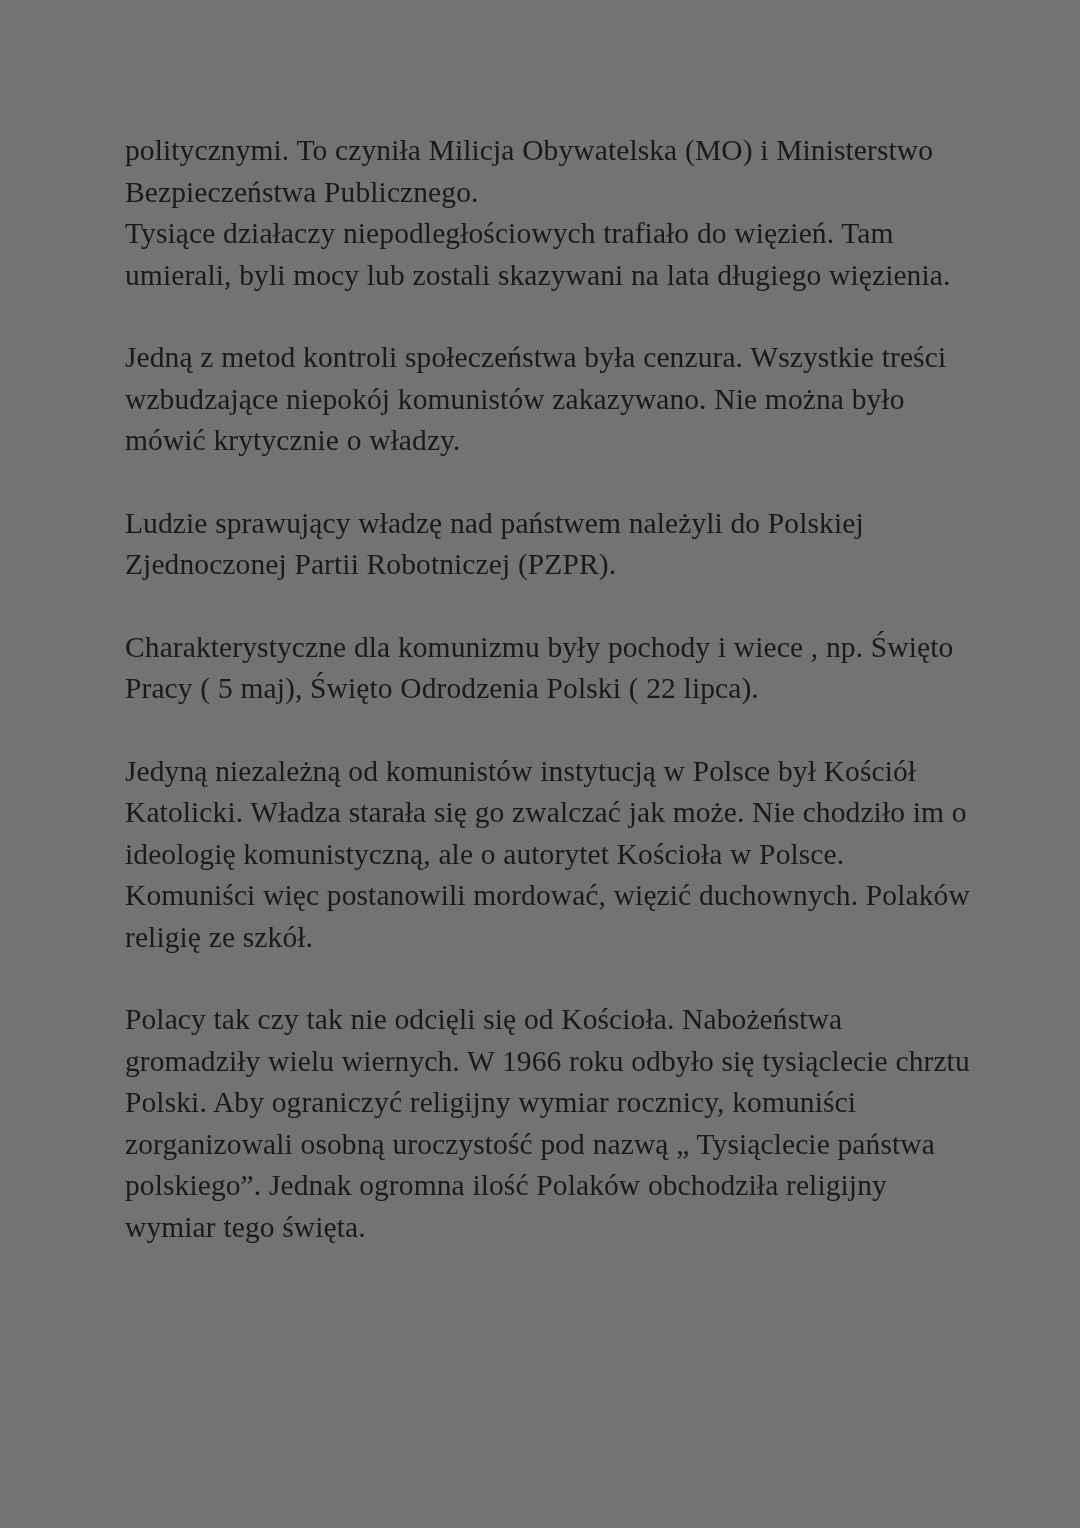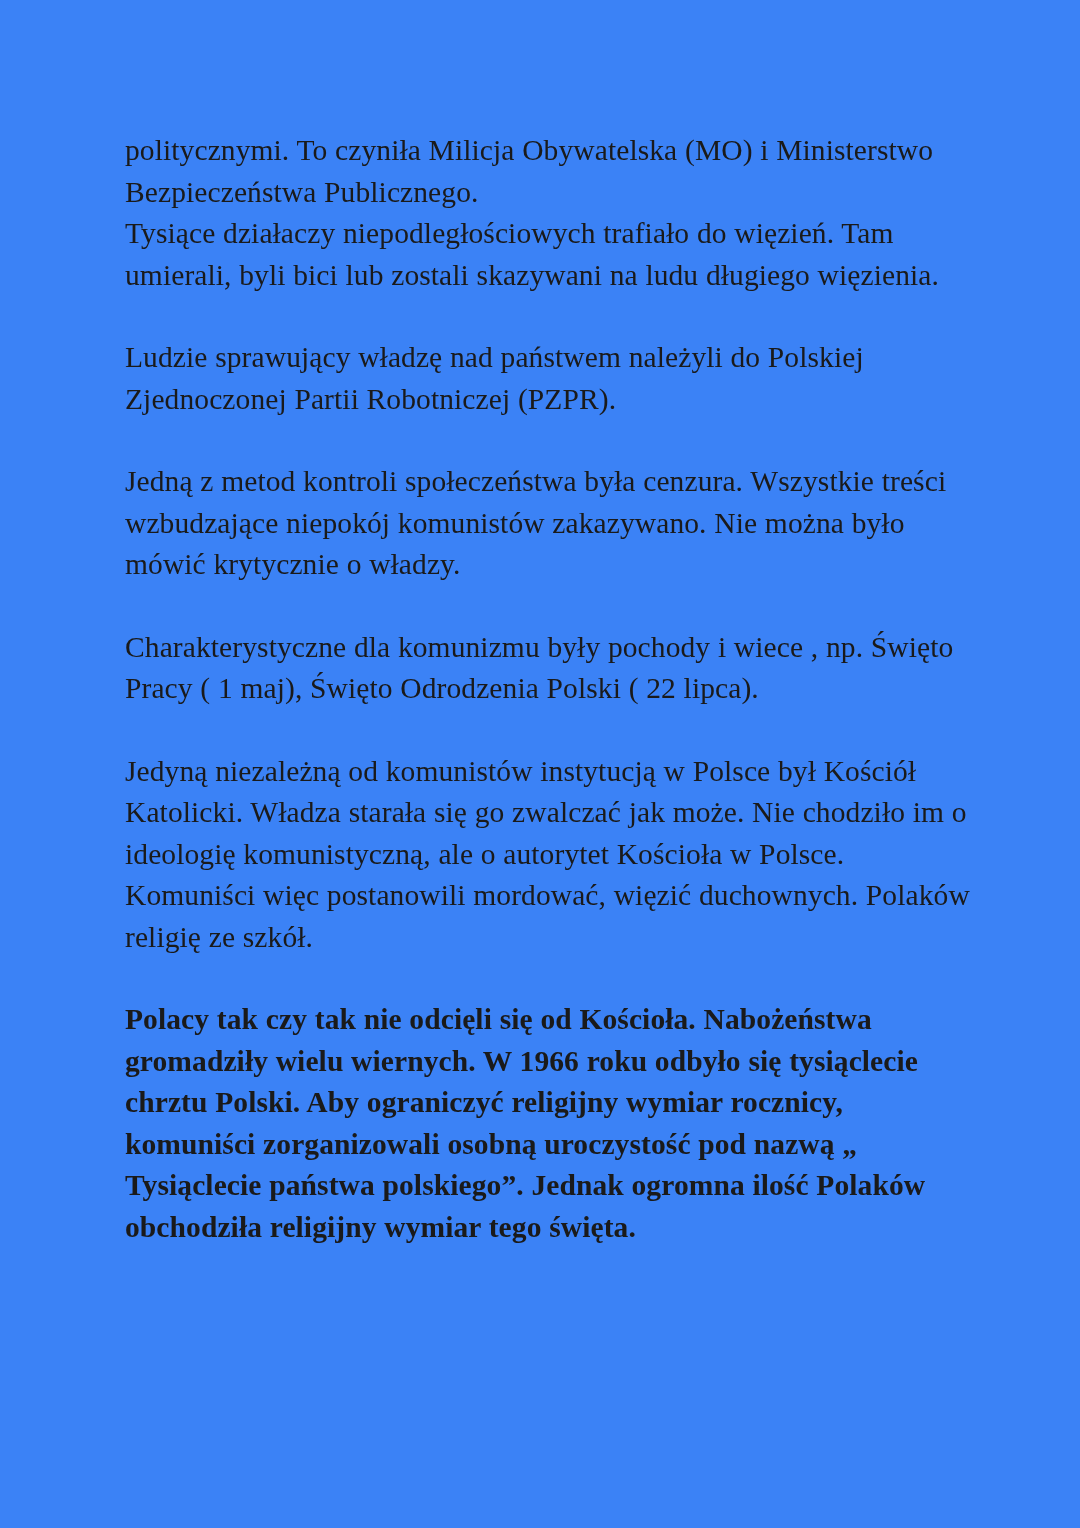--- a/index.html
+++ b/index.html
@@ -13,21 +13,21 @@
     background: #ffffff;
     font-family: "Liberation Serif", "DejaVu Serif", serif;
     color: #1a1a1a;
     overflow: hidden;
   }
 
   .page {
     position: relative;
     width: 1080px;
     height: 1528px;
-    background: #3b82f6;
+    background: #737373;
     box-sizing: border-box;
   }
 
   .doc-body {
     position: absolute;
     left: 125px;
     top: 130px;
     width: 856px;
   }
 
@@ -36,45 +36,44 @@
     line-height: 41.5px;
     text-align: left;
     margin: 0 0 41px 0;
     letter-spacing: 0.1px;
     word-spacing: 0.2px;
     -webkit-font-smoothing: antialiased;
   }
 
   .para:last-child {
     margin-bottom: 16px;
-    font-weight: bold;
   }
 
   
   .para .brk {
     display: block;
   }
 </style>
 </head>
 <body>
 
 <div class="page">
 
   <div class="doc-body">
 
     <p class="para">
       <span class="brk">politycznymi. To czyniła Milicja Obywatelska (MO) i Ministerstwo Bezpieczeństwa Publicznego.</span>
-      <span class="brk">Tysiące działaczy niepodległościowych trafiało do więzień. Tam umierali, byli bici lub zostali skazywani na ludu długiego więzienia.</span>
+      <span class="brk">Tysiące działaczy niepodległościowych trafiało do więzień. Tam umierali, byli mocy lub zostali skazywani na lata długiego więzienia.</span>
     </p>
+
+    <p class="para">Jedną z metod kontroli społeczeństwa była cenzura. Wszystkie treści wzbudzające niepokój komunistów zakazywano. Nie można było mówić krytycznie o władzy.</p>
 
     <p class="para">Ludzie sprawujący władzę nad państwem należyli do Polskiej Zjednoczonej Partii Robotniczej (PZPR).</p>
 
-    <p class="para">Jedną z metod kontroli społeczeństwa była cenzura. Wszystkie treści wzbudzające niepokój komunistów zakazywano. Nie można było mówić krytycznie o władzy.</p>
-
-    <p class="para">Charakterystyczne dla komunizmu były pochody i wiece , np. Święto Pracy ( 1 maj), Święto Odrodzenia Polski ( 22 lipca).</p>
+    <p class="para">Charakterystyczne dla komunizmu były pochody i wiece , np. Święto Pracy ( 5 maj), Święto Odrodzenia Polski ( 22 lipca).</p>
 
 
     <p class="para">Jedyną niezależną od komunistów instytucją w Polsce był Kościół Katolicki. Władza starała się go zwalczać jak może. Nie chodziło im o ideologię komunistyczną, ale o autorytet Kościoła w Polsce. Komuniści więc postanowili mordować, więzić duchownych. Polaków religię ze szkół.</p>
 
     <p class="para">Polacy tak czy tak nie odcięli się od Kościoła. Nabożeństwa gromadziły wielu wiernych. W 1966 roku odbyło się tysiąclecie chrztu Polski. Aby ograniczyć religijny wymiar rocznicy, komuniści zorganizowali osobną uroczystość pod nazwą „ Tysiąclecie państwa polskiego”. Jednak ogromna ilość Polaków obchodziła religijny wymiar tego święta.</p>
 
   </div>
 
 </div>
 

